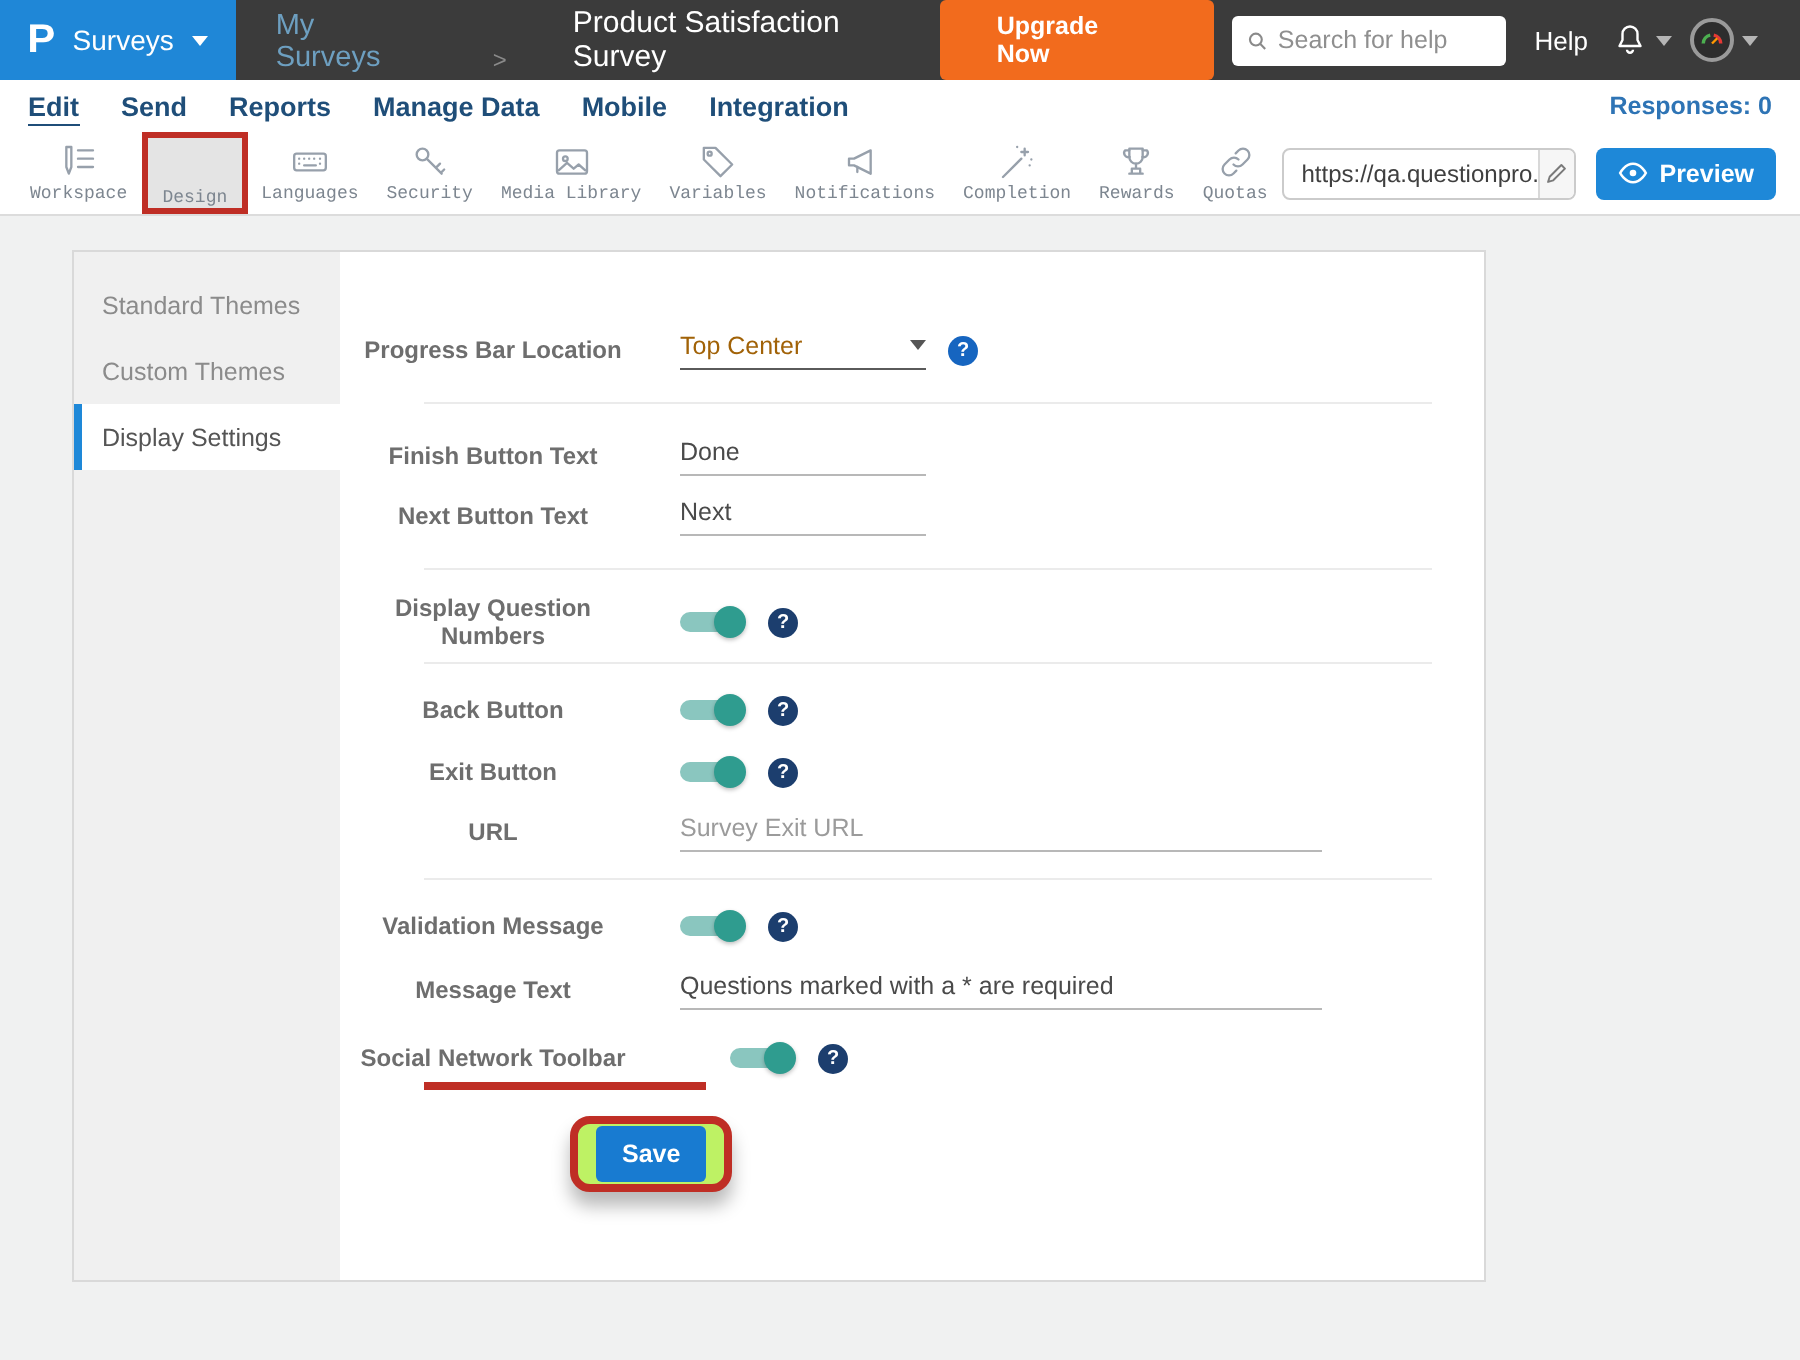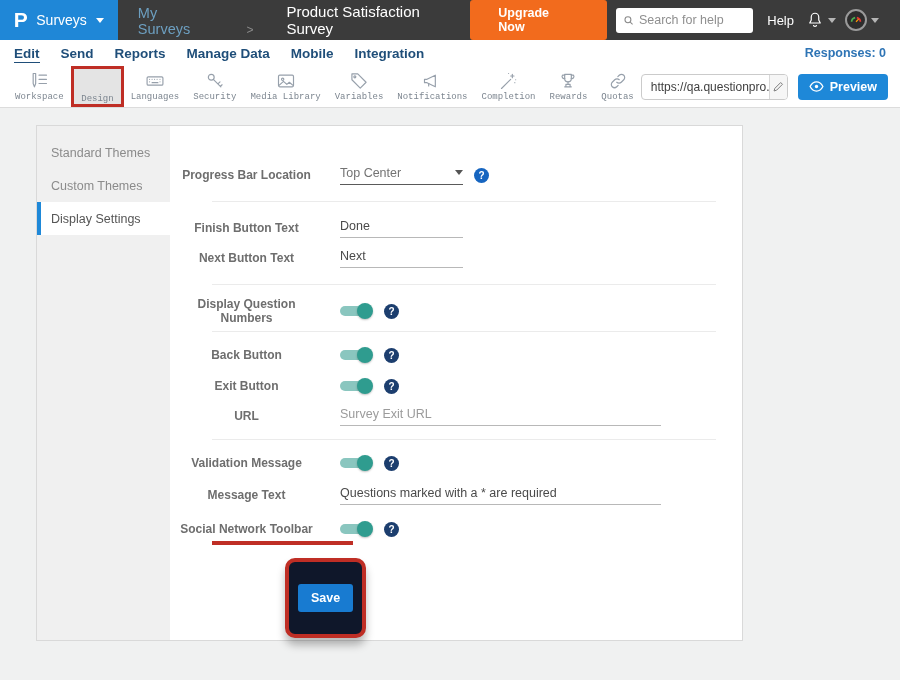--- a/index.html
+++ b/index.html
@@ -68,21 +68,21 @@
   .side-item.active { background:#fff; color:#555; border-left:4px solid var(--accent-blue,#1e88d2);
                       padding-left:10px; }
 
   .form { flex:1; padding-top:34px; font-size:12.5px; }
   .row { display:flex; align-items:center; height:30px; position:relative; }
   .lbl { width:153px; text-align:center; color:#6e6e6e; font-weight:700; font-size:12px; flex-shrink:0; }
   .ctl { margin-left:17px; display:flex; align-items:center; }
   .hr { height:1px; background:#ebebeb; margin:11px 26px 11px 42px; }
 
   .select { width:123px; border-bottom:1px solid #5a5a5a; display:flex; justify-content:space-between;
-            align-items:center; padding-bottom:4px; color:#737373; cursor:pointer; }
+            align-items:center; padding-bottom:4px; color:#a16207; cursor:pointer; }
   .select .caret-sel { width:0; height:0; border-left:4px solid transparent; border-right:4px solid transparent;
             border-top:5px solid #555; }
   input.line { border:none; border-bottom:1px solid #b8b8b8; font-size:12.5px; color:#4a4a4a;
                padding:0 0 4px 0; outline:none; background:transparent;
                font-family:"Liberation Sans",sans-serif; }
   input.line::placeholder { color:#9b9b9b; }
   .w-short { width:123px; } .w-long { width:321px; }
 
   .qmark { margin-left:11px; width:15px; height:15px; border-radius:50%; color:#fff; font-size:10px;
            font-weight:700; display:flex; align-items:center; justify-content:center; cursor:pointer; }
@@ -93,21 +93,21 @@
   .toggle .track { position:absolute; left:0; top:3px; width:29px; height:10px; border-radius:5px;
                    background:var(--toggle-track,#8ac6bf); }
   .toggle .knob { position:absolute; right:0; top:0; width:16px; height:16px; border-radius:50%;
                   background:var(--toggle-teal,#2f9c8f); box-shadow:0 1px 2px rgba(0,0,0,.25); }
 
   .red-underline { position:absolute; left:42px; bottom:-1px; width:141px; height:4px;
                    background:var(--annotation-red,#bf2e25); }
 
   .save-area { margin-top:14px; margin-left:115px; }
   .save-annot { display:inline-block; border:4px solid var(--annotation-red,#bf2e25); border-radius:10px;
-                padding:22px 9px; background:#0f172a; box-shadow:0 7px 9px rgba(0,0,0,.28); }
+                padding:1px 9px; background:#bef264; box-shadow:0 7px 9px rgba(0,0,0,.28); }
   .save-btn { background:#187bd1; color:#fff; font-size:12.5px; font-weight:700; padding:7px 13px;
               border-radius:3px; border:none; cursor:pointer; font-family:"Liberation Sans",sans-serif; }
 </style>
 </head>
 <body>
 
 <div class="topbar">
   <div class="logo-box">
     <span class="logo-p">P</span>
     <span class="menu-label">Surveys</span>
@@ -348,21 +348,21 @@
         </div>
       </div>
 
       <div class="row" style="margin-top:2px;">
         <div class="lbl">Message Text</div>
         <div class="ctl">
           <input class="line w-long" type="text" value="Questions marked with a * are required" style="">
         </div>
       </div>
 
-      <div class="row" style="margin-top:4px;">
+      <div class="row" style="margin-top:4px;gap:25px;">
         <div class="lbl">Social Network Toolbar</div>
         <div class="ctl">
           <div class="toggle">
             <div class="track"></div>
               <div class="knob"></div>
           </div>
           <div class="qmark navy">?</div>
         </div>
         <div class="red-underline"></div>
       </div>

